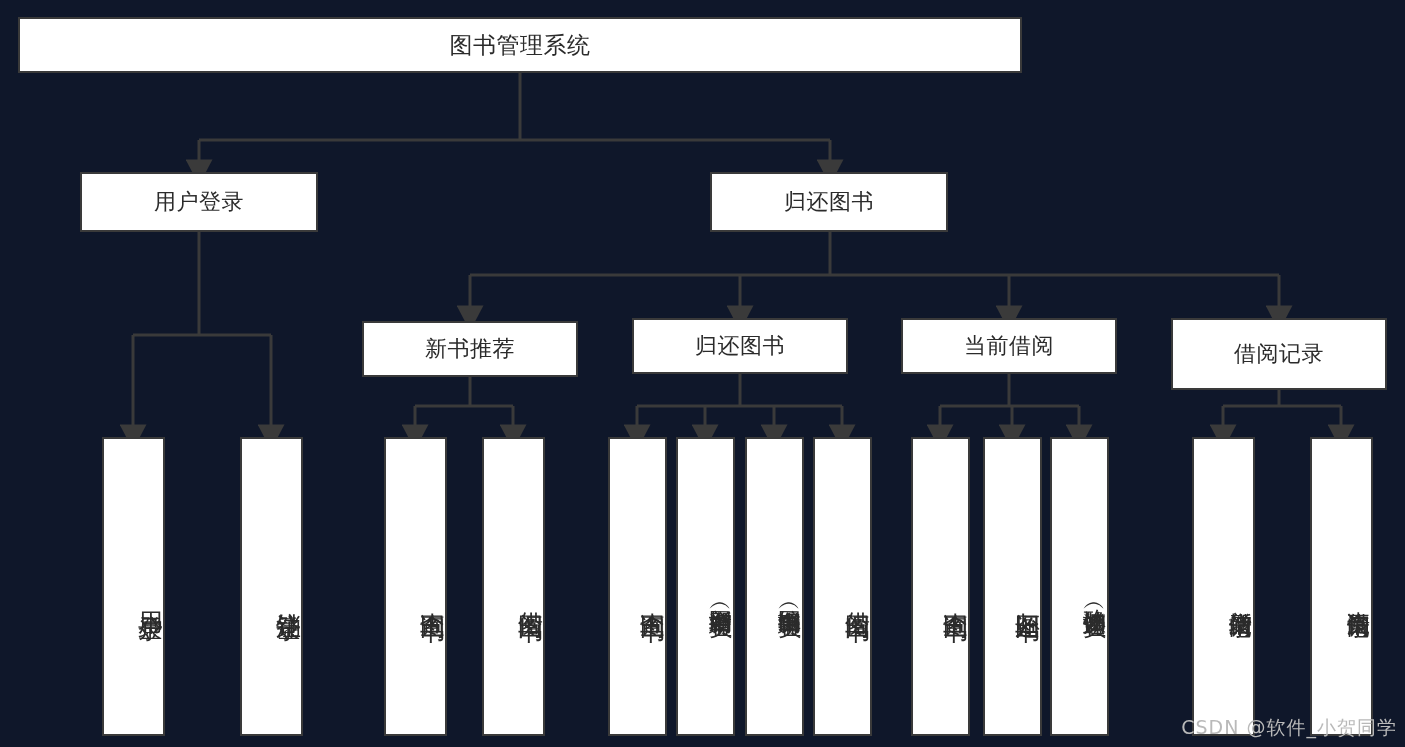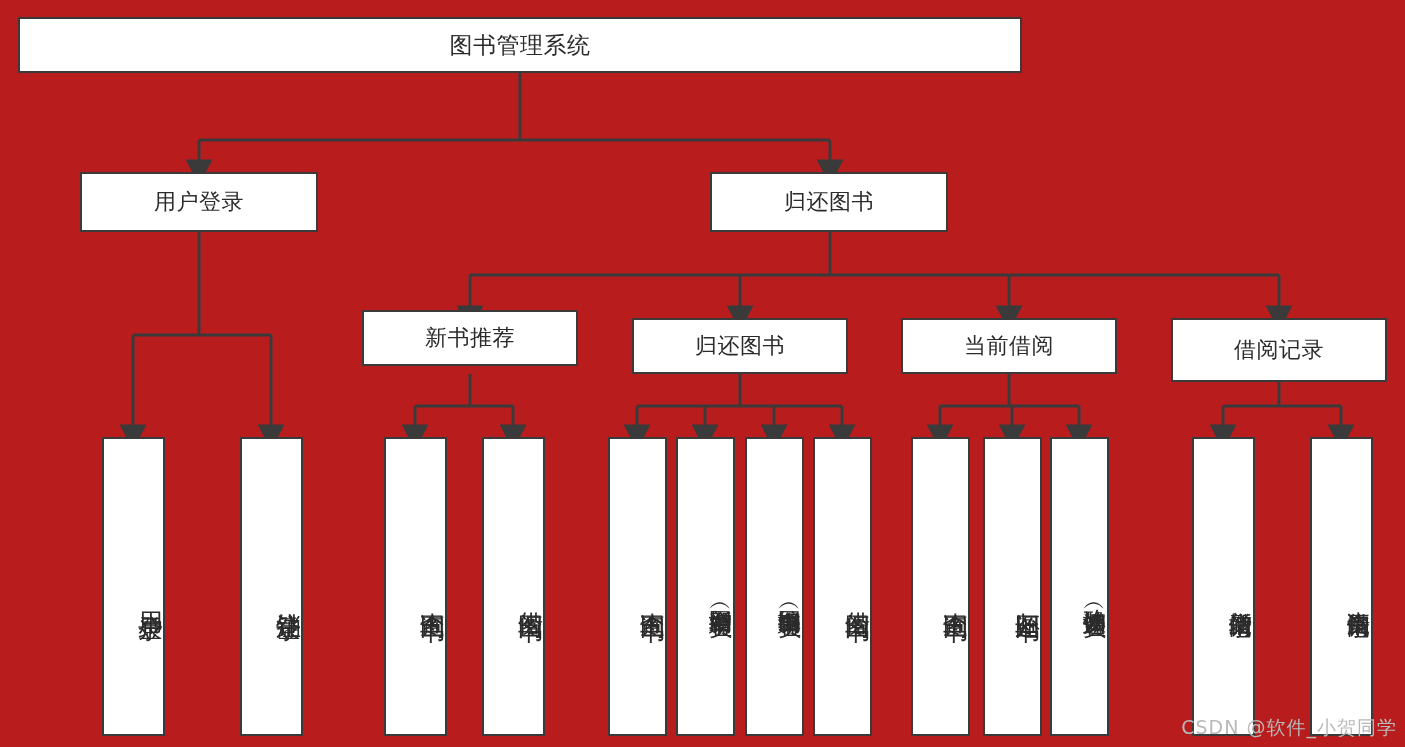--- a/index.html
+++ b/index.html
@@ -1,20 +1,20 @@
 <!DOCTYPE html>
 <html><head>
 <meta charset="utf-8">
 <style>
   html,body{margin:0;padding:0;background:#ffffff;}
   body{
     font-family:"DejaVu Sans","Liberation Sans",sans-serif;
     width:1405px;height:747px;overflow:hidden;
   }
-  #canvas{position:relative;width:1405px;height:747px;background:#b91c1c;}
+  #canvas{position:relative;width:1405px;height:747px;background:#0f172a;}
   svg.wires{position:absolute;left:0;top:0;width:1405px;height:747px;}
 
   .node{
     position:absolute;
     box-sizing:border-box;
     border:2.5px solid #3a3a3a;
     background:#ffffff;
     display:flex;align-items:center;justify-content:center;
     color:#2b2b2b;
   }
@@ -111,30 +111,30 @@
     <span class="lbl">图书管理系统</span>
   </div>
 
   <div class="node lvl2" style="left: 80px; top: 172px; width: 238px; height: 60px;">
     <span class="lbl">用户登录</span>
   </div>
   <div class="node lvl2" style="left: 710px; top: 172px; width: 238px; height: 60px;">
     <span class="lbl">归还图书</span>
   </div>
 
-  <div class="node lvl3" style="left: 362px; top: 310px; width: 216px; height: 56px;">
+  <div class="node lvl3" style="left: 362px; top: 321px; width: 216px; height: 56px;">
     <span class="lbl">新书推荐</span>
   </div>
   <div class="node lvl3" style="left: 632px; top: 318px; width: 216px; height: 56px;">
     <span class="lbl">归还图书</span>
   </div>
   <div class="node lvl3" style="left: 901px; top: 318px; width: 216px; height: 56px;">
     <span class="lbl">当前借阅</span>
   </div>
-  <div class="node lvl3" style="left: 1171px; top: 318px; width: 216px; height: 64px;">
+  <div class="node lvl3" style="left: 1171px; top: 318px; width: 216px; height: 72px;">
     <span class="lbl">借阅记录</span>
   </div>
 
   <div class="node leaf" style="left: 102px; top: 437px; width: 63px; height: 299px;">
     <span class="lbl">用户登录</span>
   </div>
   <div class="node leaf" style="left: 240px; top: 437px; width: 63px; height: 299px;">
     <span class="lbl">注销登录</span>
   </div>
   <div class="node leaf" style="left: 384px; top: 437px; width: 63px; height: 299px;">

